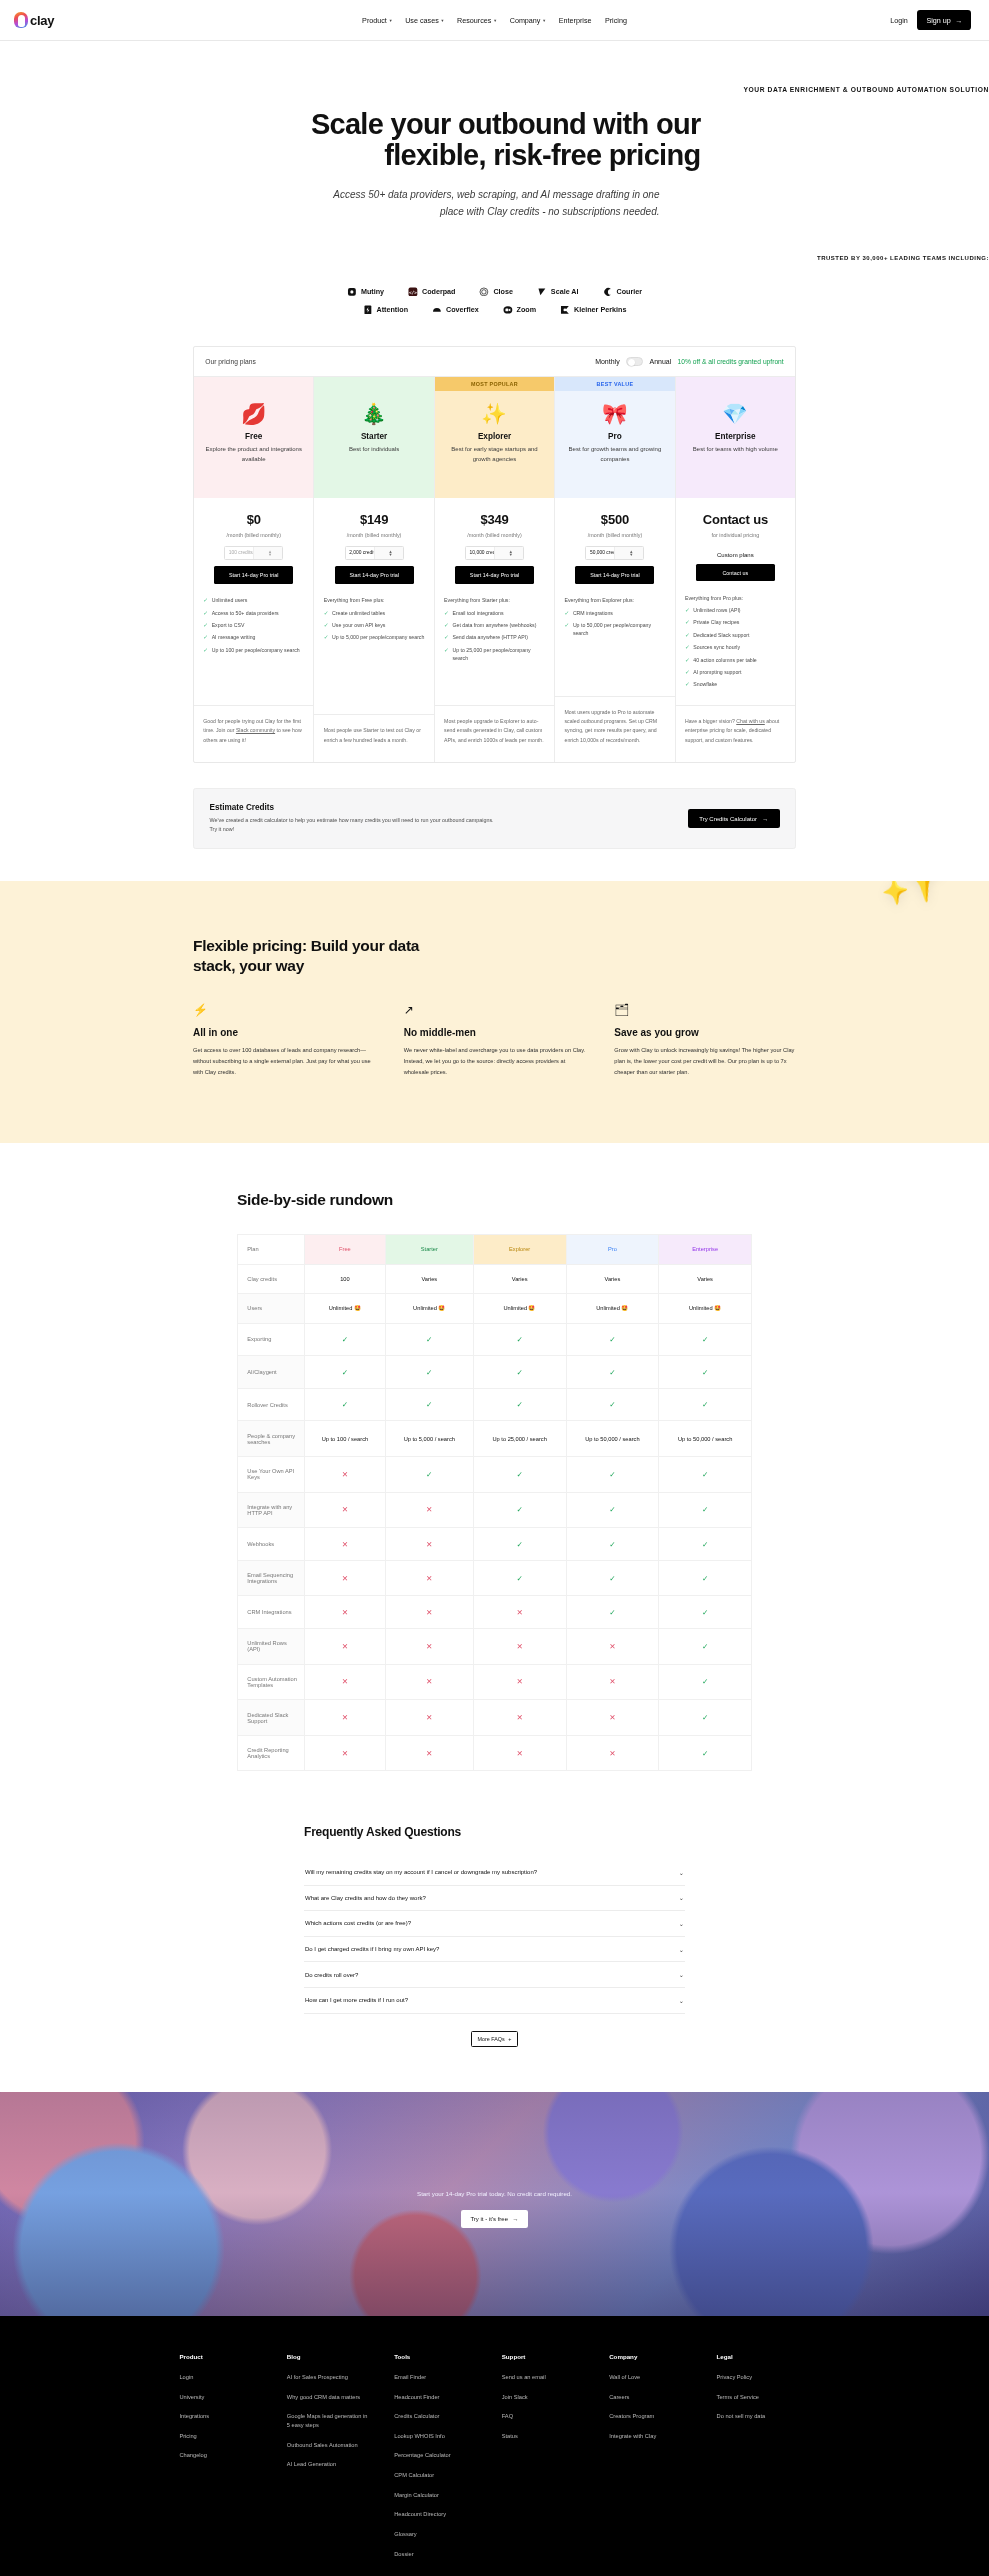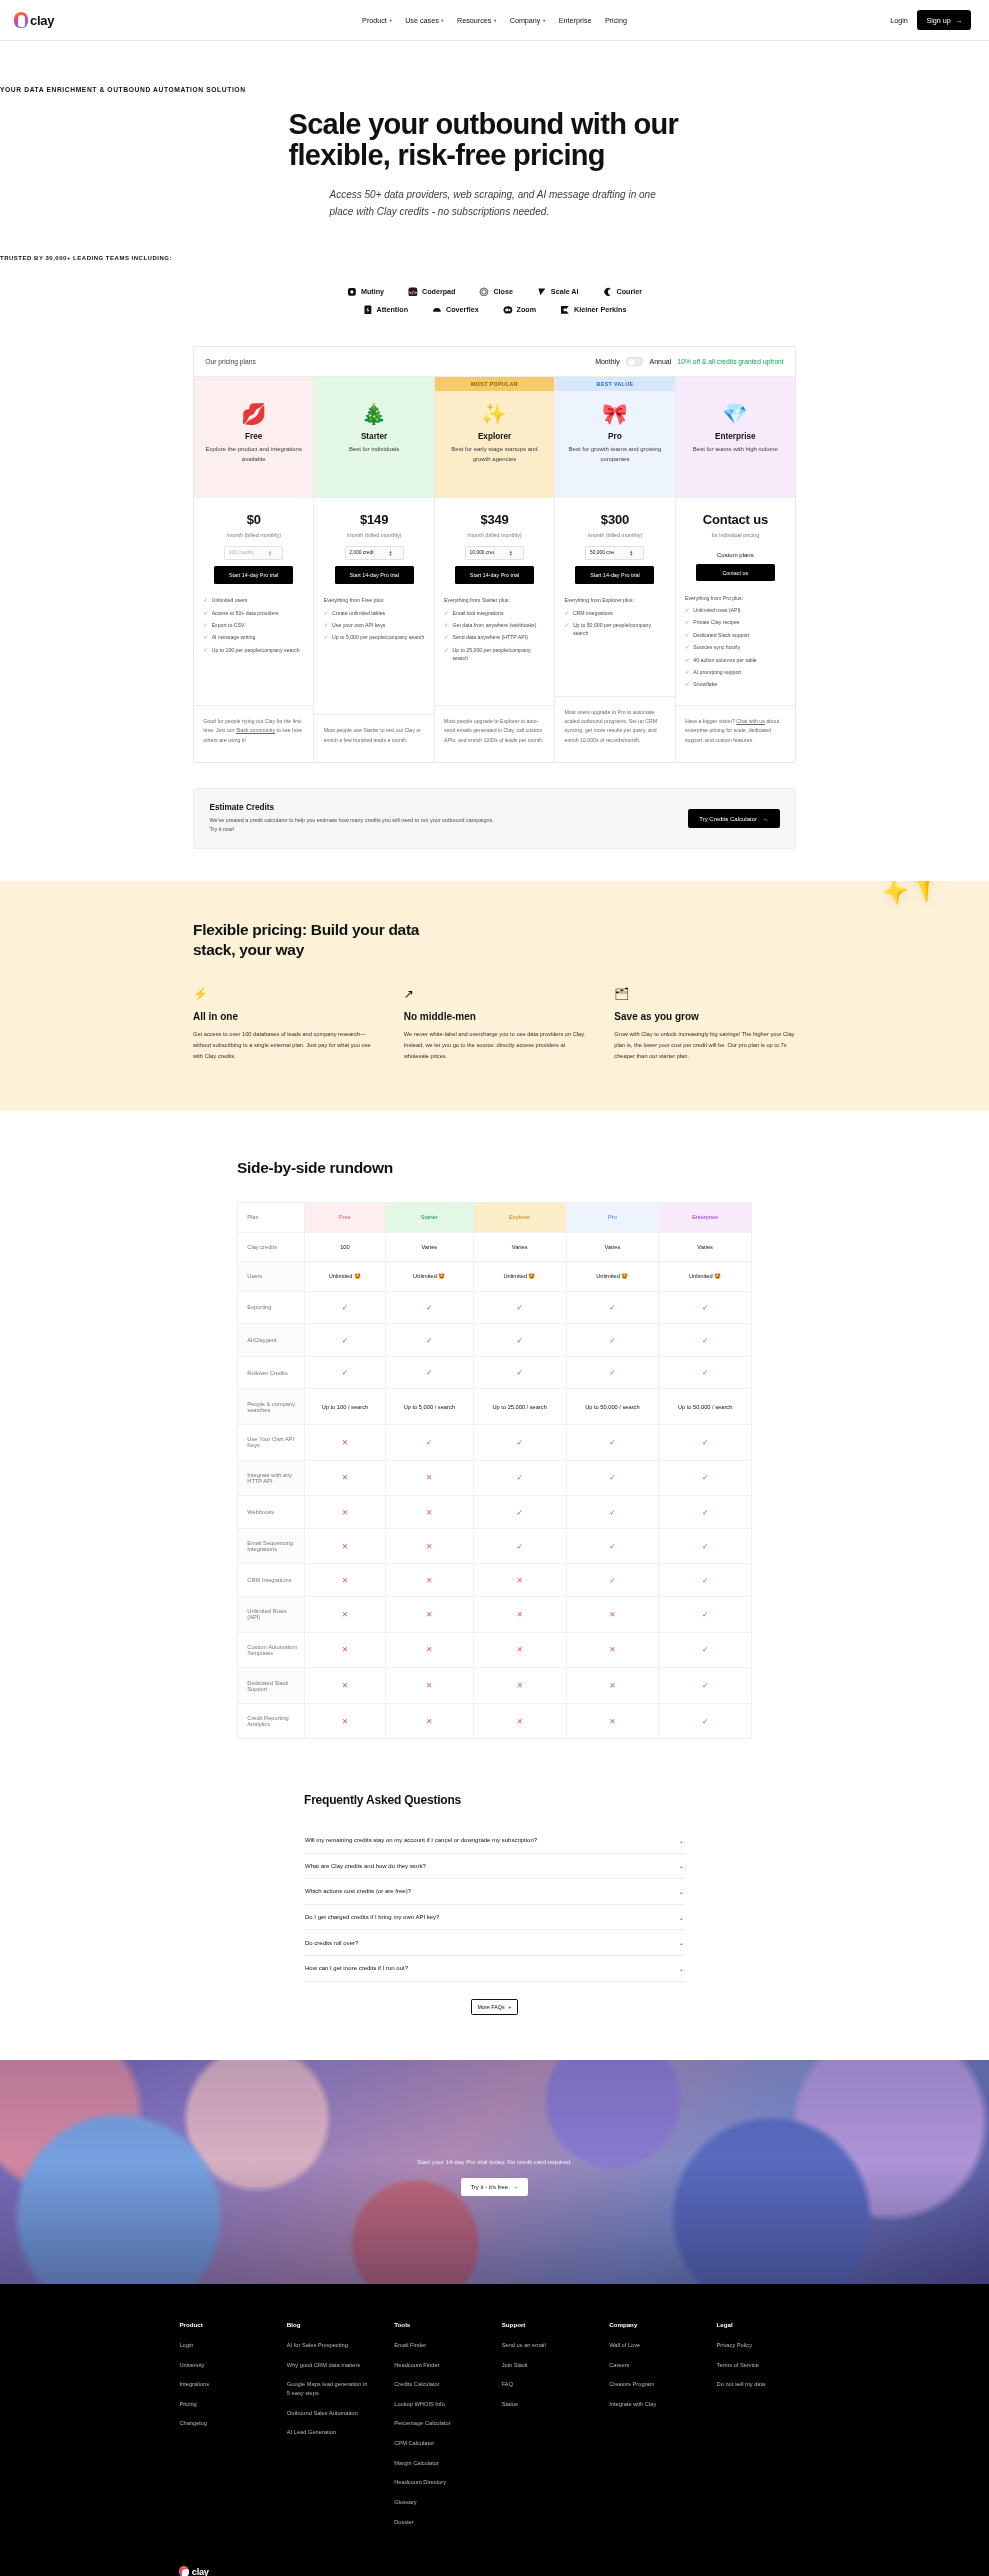--- a/index.html
+++ b/index.html
@@ -39,21 +39,21 @@
   .nav-link { font-size: 7.2px; color:#111; display:flex; align-items:center; gap:2.6px; cursor:pointer;}
   .caret { font-size: 4.6px; opacity:.75; }
   .nav-right { margin-left:auto; display:flex; align-items:center; gap:9.3px; margin-right: 5.2px;}
   .login-link { font-size:7.2px; }
   .signup-btn {
     background:#000; color:#fff; font-size:7.2px; border-radius:3.1px;
     padding: 5.7px 9.3px; display:flex; align-items:center; gap:4.1px; cursor:pointer;
   }
 
   
-  .hero { text-align:left; padding: 45px 0 0; }
+  .hero { text-align:right; padding: 45px 0 0; }
   .eyebrow { font-size: 6.7px; font-weight:700; letter-spacing: .09em; text-transform:uppercase; }
   .hero h1 {
     font-size: 29px; line-height: 1.08; font-weight: 700; letter-spacing:-0.7px;
     margin: 15.5px auto 0; max-width: 412px;
   }
   .hero-sub { font-size: 10px; color:#3c3c3c; max-width: 330px; margin: 14.4px auto 0; line-height:1.75;font-style:italic; }
   .trusted-title { margin-top: 34px; font-size: 6px; font-weight:700; letter-spacing:.085em; }
   .logo-rows { margin-top: 26px; }
   .logo-row { display:flex; justify-content:center; align-items:center; gap: 24px; margin-bottom: 8.2px; }
   .logo-item { display:flex; align-items:center; gap: 4.1px; font-size: 7.2px; font-weight:600; }
@@ -108,21 +108,21 @@
   }
   .estimate h3 { font-size:8.2px; font-weight:700; }
   .estimate p { font-size: 5.4px; color:#4d4d4d; margin-top: 4.6px; line-height:1.7; max-width: 289px; }
   .estimate-btn {
     margin-left:auto; background:#000; color:#fff; font-size:6px; border-radius:2.1px;
     padding: 6.7px 11.3px; display:flex; align-items:center; gap:5.2px; cursor:pointer;
   }
 
   
   .cream { background:#fdf2d7; margin-top: 32px; padding: 39px 0 49px; position:relative; overflow:hidden; }
-  .cream-inner { width: 603px; margin: 0 auto; }
+  .cream-inner { width: 603px; margin: 16px auto; }
   .cream h2 { font-size: 15.5px; line-height: 1.28; font-weight:700; letter-spacing:-0.3px; max-width: 247px; }
   .cream-cols { display:flex; gap: 29px; margin-top: 28px; }
   .cream-col { flex:1; }
   .cream-ico { height: 15.5px; font-size:12px; line-height:1; }
   .cream-col h4 { font-size: 10px; font-weight:700; margin-top: 8.2px; }
   .cream-col p { font-size: 5.7px; color:#2e2e2e; line-height:1.9; margin-top: 7.2px; }
   .sparkle-deco {
     position:absolute; right: 41px; top: -40px; font-size: 57px; transform: rotate(-8deg);
     filter: drop-shadow(0 3.1px 5.2px rgba(0,0,0,.08));
   }
@@ -429,21 +429,21 @@
         <div class="plan-footnote">Most people upgrade to Explorer to auto-send emails generated in Clay, call custom APIs, and enrich 1000s of leads per month.</div>
       </div>
       <div class="plan-col">
         <div class="plan-banner" style="background: rgb(216, 231, 251); color: rgb(37, 99, 235);">BEST VALUE</div>
         <div class="plan-top" style="background: rgb(238, 244, 253);">
           <div class="plan-emoji">🎀</div>
           <div class="plan-name">Pro</div>
           <div class="plan-desc">Best for growth teams and growing companies</div>
         </div>
         <div class="plan-price-block">
-          <div class="plan-price">$300</div>
+          <div class="plan-price">$500</div>
           <div class="plan-period">/month (billed monthly)</div>
           <div class="credit-select">
             <span>50,000 credits/month</span>
             <span class="stepper">▲<br>▼</span>
           </div>
           <div class="cta-btn">Start 14-day Pro trial</div>
         </div>
         <div class="feat-list">
           <div class="feat-intro">Everything from Explorer plus:</div>
           <div class="feat-row">

